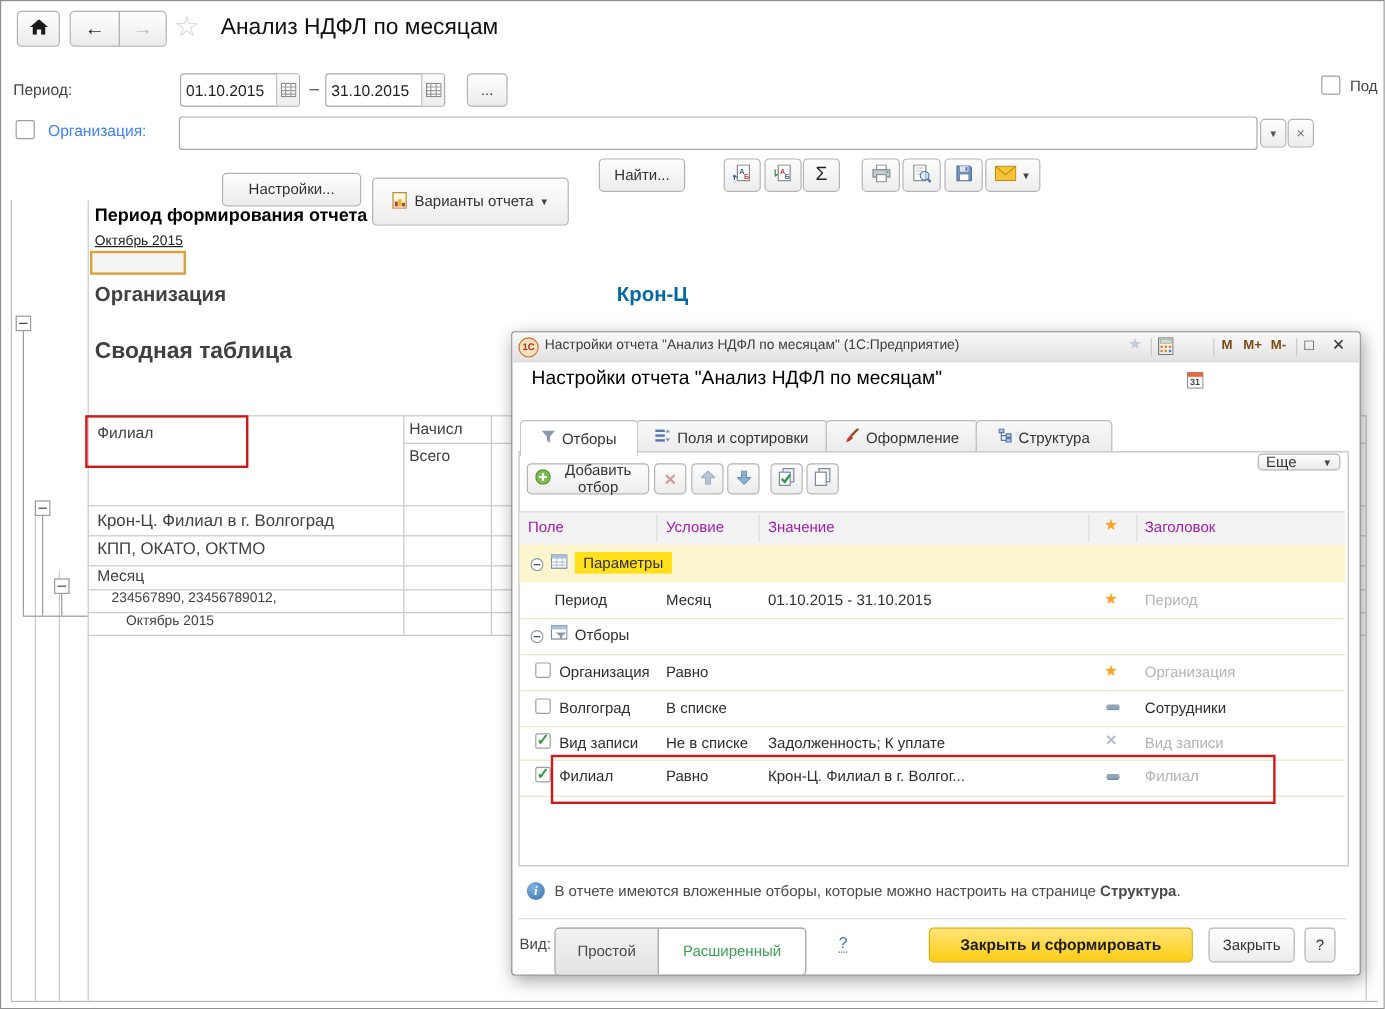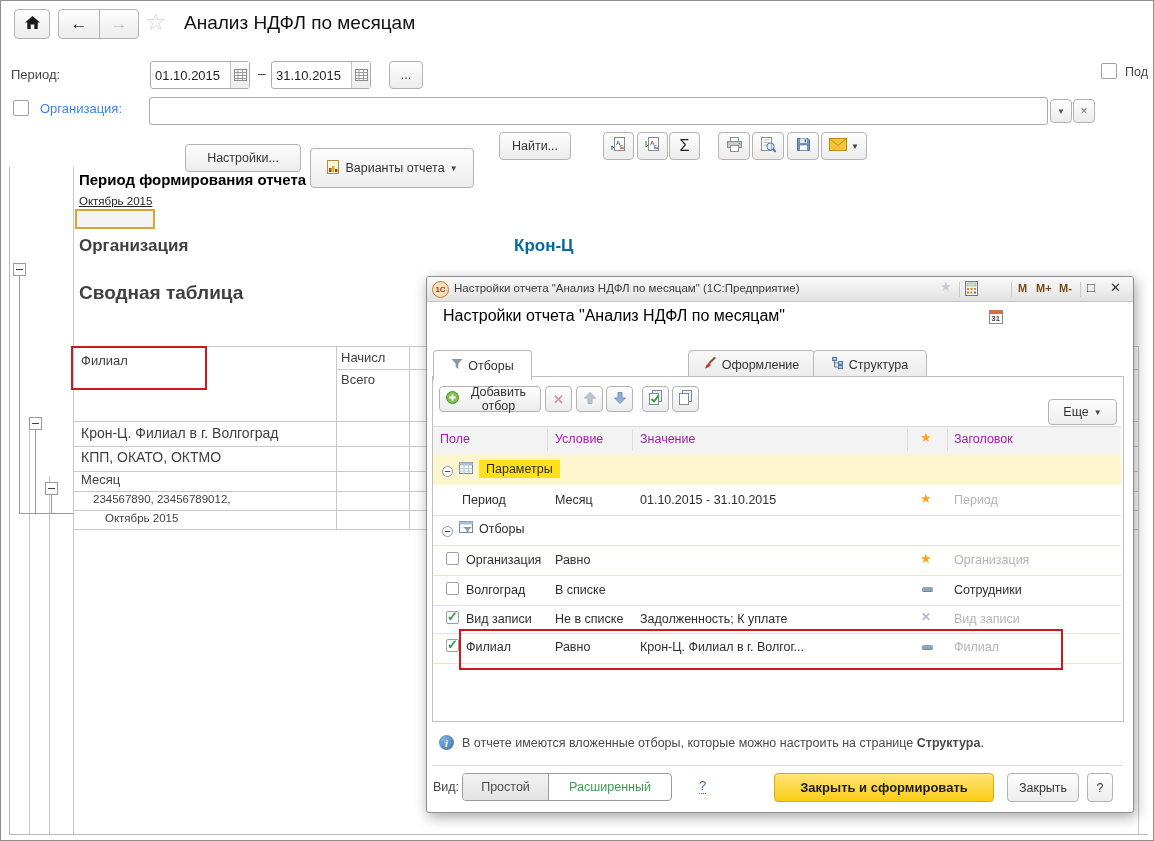--- a/index.html
+++ b/index.html
@@ -282,20 +282,32 @@
     </div>
 
     <span class="abs txt" style="left:16px;top:30px;font-size:16px;color:#000;">Настройки отчета "Анализ НДФЛ по месяцам"</span>
 
     <div class="tab active" style="left:6px;width:97px;">
       <span><svg width="12" height="12" viewBox="0 0 12 12">
             <path d="M0.5 1 H11.5 L7.3 5.8 V11 L4.7 9 V5.8 Z" fill="#8899aa"></path>
           </svg></span>
       <span>Отборы</span>
     </div>
+    <div class="tab" style="left:103px;width:158px;">
+      <span><svg width="13" height="12" viewBox="0 0 13 12">
+            <g fill="#5577aa">
+              <rect x="0" y="1" width="8" height="2"></rect>
+              <rect x="0" y="5" width="8" height="2"></rect>
+              <rect x="0" y="9" width="8" height="2"></rect>
+            </g>
+            <path d="M10.5 1 L12.5 3.5 H8.5 Z" fill="#7a92ac"></path>
+            <path d="M10.5 11 L8.5 8.5 H12.5 Z" fill="#7a92ac"></path>
+          </svg></span>
+      <span>Поля и сортировки</span>
+    </div>
     <div class="tab" style="left:261px;width:125px;">
       <span><svg width="13" height="13" viewBox="0 0 13 13">
             <path d="M12 1 L6 7 L4.5 5.5 L10.5 -0.5 Z" fill="#8b5a2b"></path>
             <path d="M4.8 5.8 L7 8 L4 10.5 L1 11.5 L2.2 8.4 Z" fill="#c0392b"></path>
           </svg></span>
       <span>Оформление</span>
     </div>
     <div class="tab" style="left:386px;width:112px;">
       <span><svg width="12" height="12" viewBox="0 0 12 12">
             <rect x="0.5" y="0.5" width="4" height="3" fill="#aec6e0" stroke="#5577aa"></rect>
@@ -334,21 +346,21 @@
             <rect x="1.5" y="3.5" width="9" height="11" fill="#fff" stroke="#7d8a98"></rect>
             <path d="M3.5 9 L6 11.5 L10.5 5.5" stroke="#2f9e44" stroke-width="2" fill="none"></path>
           </svg></span>
     </button>
     <button class="iconbtn abs" style="left:245px;top:109px;width:27px;height:26px;z-index:2;">
       <span><svg width="15" height="15" viewBox="0 0 15 15">
             <rect x="4.5" y="0.5" width="9" height="11" fill="#eef2f6" stroke="#7d8a98"></rect>
             <rect x="1.5" y="3.5" width="9" height="11" fill="#fff" stroke="#7d8a98"></rect>
           </svg></span>
     </button>
-    <button class="btn abs" style="left:621px;top:122px;width:69px;height:26px;z-index:2;">
+    <button class="btn abs" style="left:621px;top:101px;width:69px;height:14px;z-index:2;justify-content:space-between;">
       <span>Еще</span>
       <span style="font-size:8px;color:#444;">▼</span>
     </button>
 
     <div class="dhead" style="left:6px;top:149px;width:688px;height:28px;z-index:2;"></div>
     <span class="dhl txt" style="left:13px;top:155px;z-index:3;">Поле</span>
     <span class="dhl txt" style="left:128px;top:155px;z-index:3;">Условие</span>
     <span class="dhl txt" style="left:213px;top:155px;z-index:3;text-align:right;">Значение</span>
     <span class="abs star-flag" style="left:493px;top:153px;z-index:3;">★</span>
     <span class="dhl txt" style="left:527px;top:155px;z-index:3;">Заголовок</span>
@@ -426,21 +438,21 @@
     <span class="dcell gray" style="left:527px;top:363px;z-index:2;">Филиал</span>
     <div class="rowline" style="left:6px;top:386px;width:688px;z-index:2;"></div>
 
     <div class="redbox" style="left:32px;top:352px;width:600px;height:37px;z-index:5;"></div>
 
     <span class="infoi" style="left:12px;top:458px;">i</span>
     <span class="abs txt" style="left:35px;top:459px;font-size:12.5px;color:#4a4a4a;"><span>В отчете имеются вложенные отборы, которые можно настроить на странице </span><b>Структура</b><span>.</span></span>
     <div class="abs" style="left:5px;top:488px;width:690px;height:1px;background:#dcdcdc;"></div>
 
     <span class="abs txt" style="left:6px;top:503px;font-size:12.5px;color:#444;">Вид:</span>
-    <div class="seg abs" style="left:35px;top:496px;height:28px;">
+    <div class="seg abs" style="left:35px;top:496px;height:40px;">
       <div class="on" style="width:85px;">Простой</div>
       <div class="adv" style="width:122px;">Расширенный</div>
     </div>
     <span class="abs qlink" style="left:272px;top:501px;">?</span>
     <button class="btn btn-yellow abs" style="left:347px;top:496px;width:220px;height:29px;font-size:13px;">
       <span>Закрыть и сформировать</span>
     </button>
     <button class="btn abs" style="left:580px;top:496px;width:72px;height:29px;">
       <span>Закрыть</span>
     </button>

